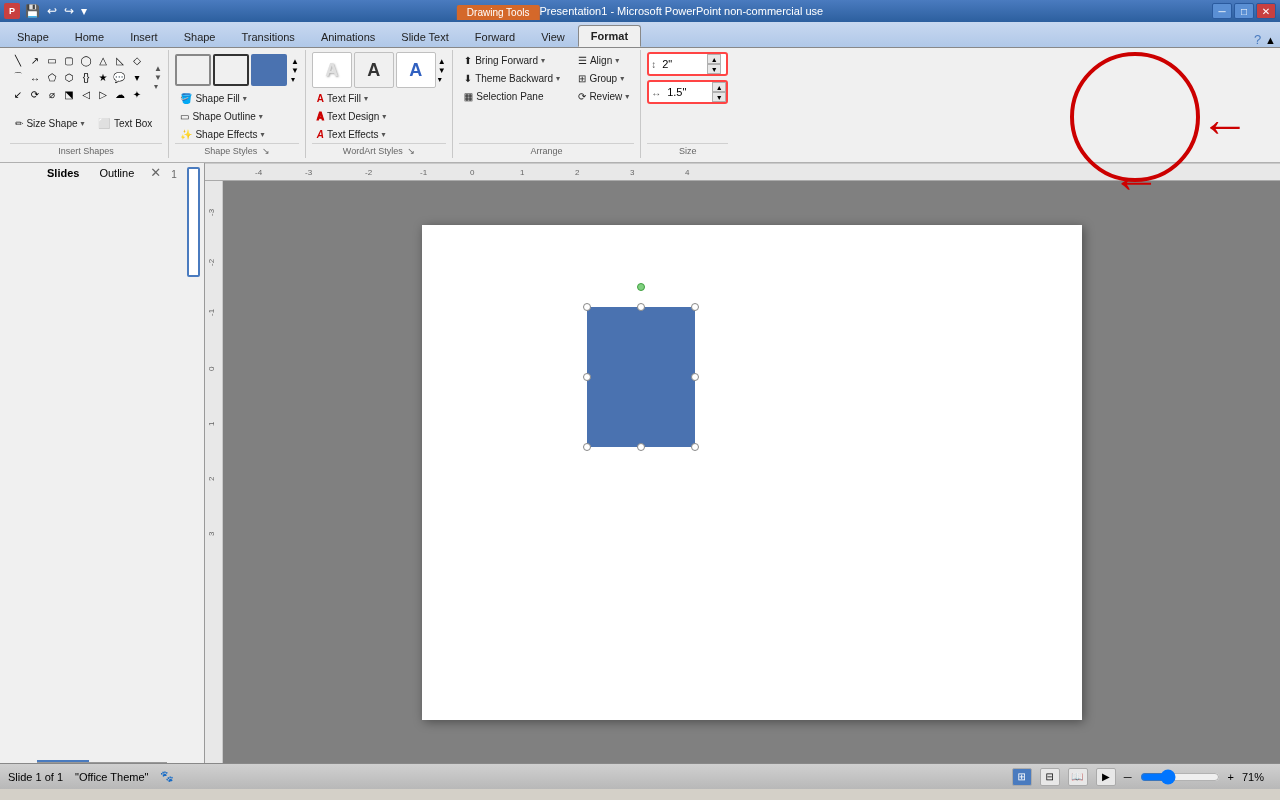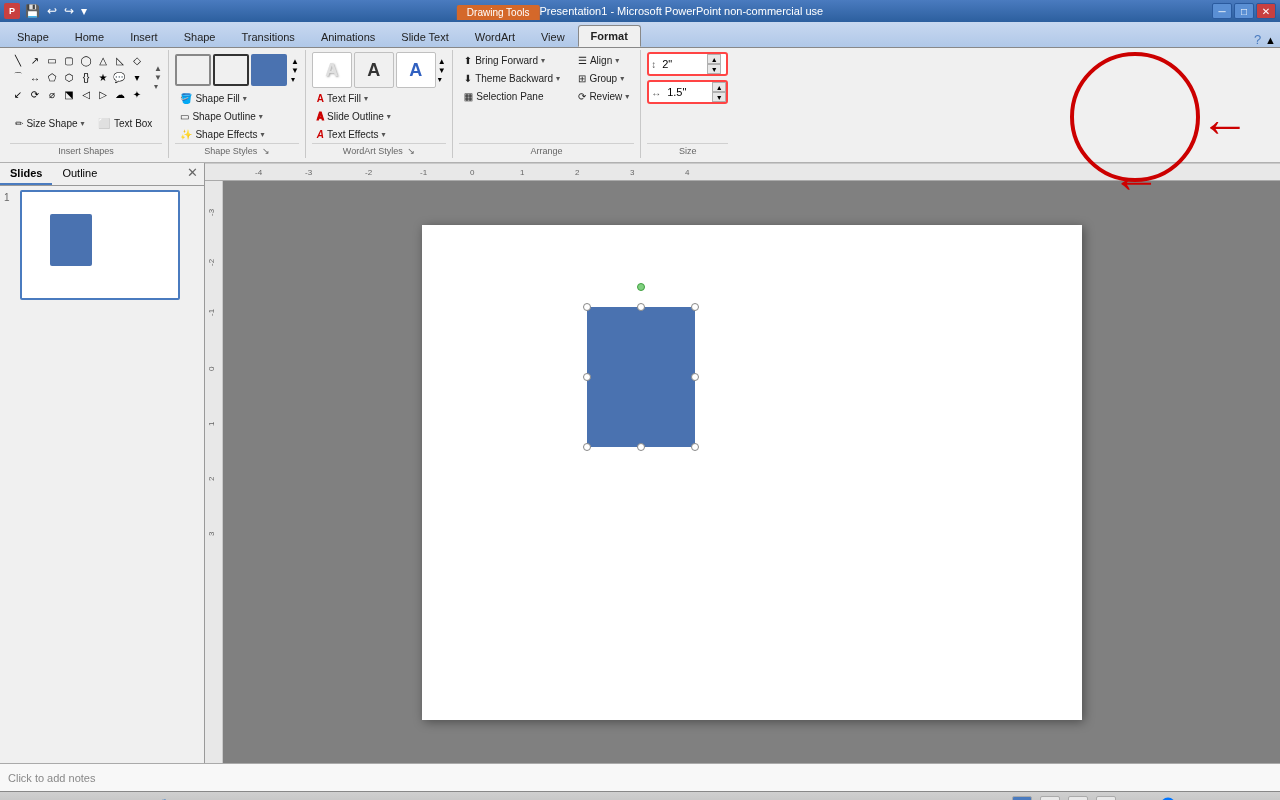--- a/index.html
+++ b/index.html
@@ -216,21 +216,21 @@
       height: calc(800px - 22px - 26px - 96px - 28px - 26px);
       background: #b0b0b0;
     }
 
     
     #slides-panel {
       width: 205px;
       background: #f0f0f0;
       border-right: 1px solid #999;
       display: flex;
-      flex-direction: column;
+      padding-left: 37px;
     }
     #slides-tabs {
       display: flex;
       border-bottom: 1px solid #999;
     }
     .slides-tab {
       padding: 4px 10px;
       font-size: 11px;
       cursor: pointer;
       border-bottom: 2px solid transparent;
@@ -415,21 +415,21 @@
   </div>
 
   <div id="tab-bar">
     <div class="tab">Shape</div>
     <div class="tab">Home</div>
     <div class="tab">Insert</div>
     <div class="tab">Shape</div>
     <div class="tab">Transitions</div>
     <div class="tab">Animations</div>
     <div class="tab">Slide Text</div>
-    <div class="tab">WordArt</div>
+    <div class="tab">Forward</div>
     <div class="tab">View</div>
     <div class="tab active">Format</div>
     <div style="margin-left:auto;display:flex;align-items:center;gap:4px;padding-right:4px;">
       <span style="font-size:13px;color:#4a7bbf;cursor:pointer;">?</span>
       <span style="font-size:11px;cursor:pointer;">▲</span>
     </div>
   </div>
 
   <div id="ribbon-content">
 
@@ -531,21 +531,21 @@
         </div>
       </div>
       <div style="display:flex;flex-direction:column;gap:1px;margin-top:2px;">
         <div class="ribbon-btn-small">
           <span style="color:#c00;font-weight:bold;">A</span>
           <span>Text Fill</span>
           <span class="dropdown-arrow">▾</span>
         </div>
         <div class="ribbon-btn-small">
           <span style="color:#c00;font-weight:bold;-webkit-text-stroke:1px #c00;">A</span>
-          <span>Slide Outline</span>
+          <span>Text Design</span>
           <span class="dropdown-arrow">▾</span>
         </div>
         <div class="ribbon-btn-small">
           <span style="color:#c00;font-style:italic;font-weight:bold;">A</span>
           <span>Text Effects</span>
           <span class="dropdown-arrow">▾</span>
         </div>
       </div>
       <div class="ribbon-group-label">WordArt Styles
         <span style="font-size:9px;cursor:pointer;margin-left:2px;">↘</span>
@@ -688,23 +688,20 @@
               <div class="sel-handle bl"></div>
               <div class="sel-handle bc"></div>
               <div class="sel-handle br"></div>
             </div>
           </div>
         </div>
       </div>
     </div>
   </div>
 
-  <div id="notes-area">
-    <span>Click to add notes</span>
-  </div>
 
   <div id="status-bar">
     <div id="status-left">
       <span>Slide 1 of 1</span>
       <span>"Office Theme"</span>
       <span>🐾</span>
     </div>
     <div id="status-right">
       <div class="status-view-btn active">⊞</div>
       <div class="status-view-btn">⊟</div>

